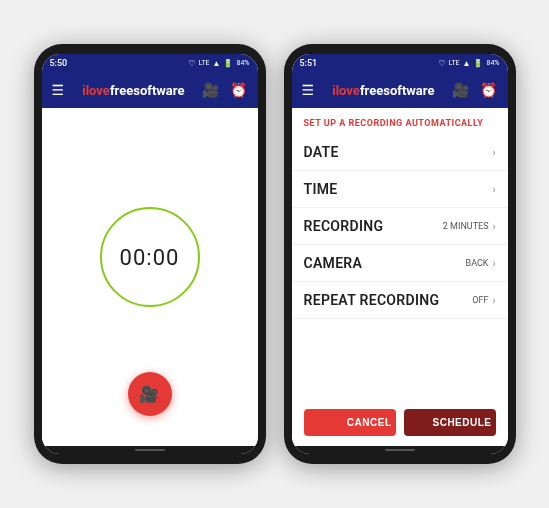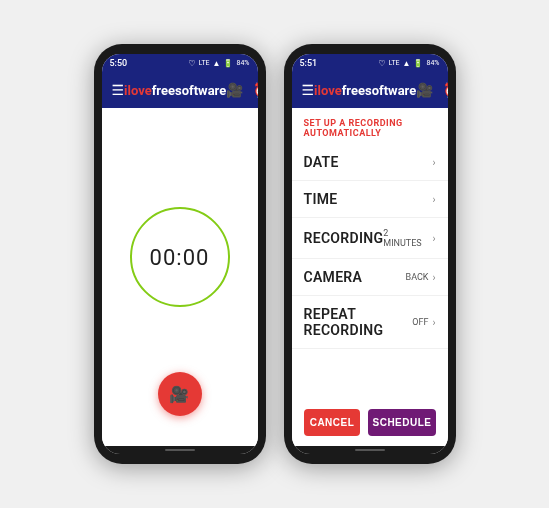--- a/index.html
+++ b/index.html
@@ -13,21 +13,21 @@
       font-family: 'Roboto', Arial, sans-serif;
       gap: 18px;
     }
     .phones-container {
       display: flex;
       gap: 18px;
       align-items: center;
       justify-content: center;
     }
     .phone {
-      width: 172px;
+      width: 232px;
       height: 420px;
       background: #1a1a1a;
       border-radius: 28px;
       padding: 10px 8px;
       box-shadow: 0 4px 24px rgba(0,0,0,0.35);
       display: flex;
       flex-direction: column;
       position: relative;
     }
     .phone-screen {
@@ -180,34 +180,34 @@
       flex: 1;
       background: #e53935;
       color: #fff;
       border: none;
       border-radius: 4px;
       padding: 6px 4px;
       font-size: 10px;
       font-weight: 700;
       letter-spacing: 0.5px;
       cursor: pointer;
-      text-align: center;
+      text-align: right;
     }
     .btn-schedule {
       flex: 1;
-      background: #701a75;
+      background: #7f1d1d;
       color: #fff;
       border: none;
       border-radius: 4px;
       padding: 8px 4px;
       font-size: 10px;
       font-weight: 700;
       letter-spacing: 0.5px;
       cursor: pointer;
-      text-align: left;
+      text-align: right;
     }
     .bottom-bar {
       background: #1a1a1a;
       height: 8px;
       border-radius: 0 0 18px 18px;
       display: flex;
       align-items: center;
       justify-content: center;
     }
     .bottom-indicator {

